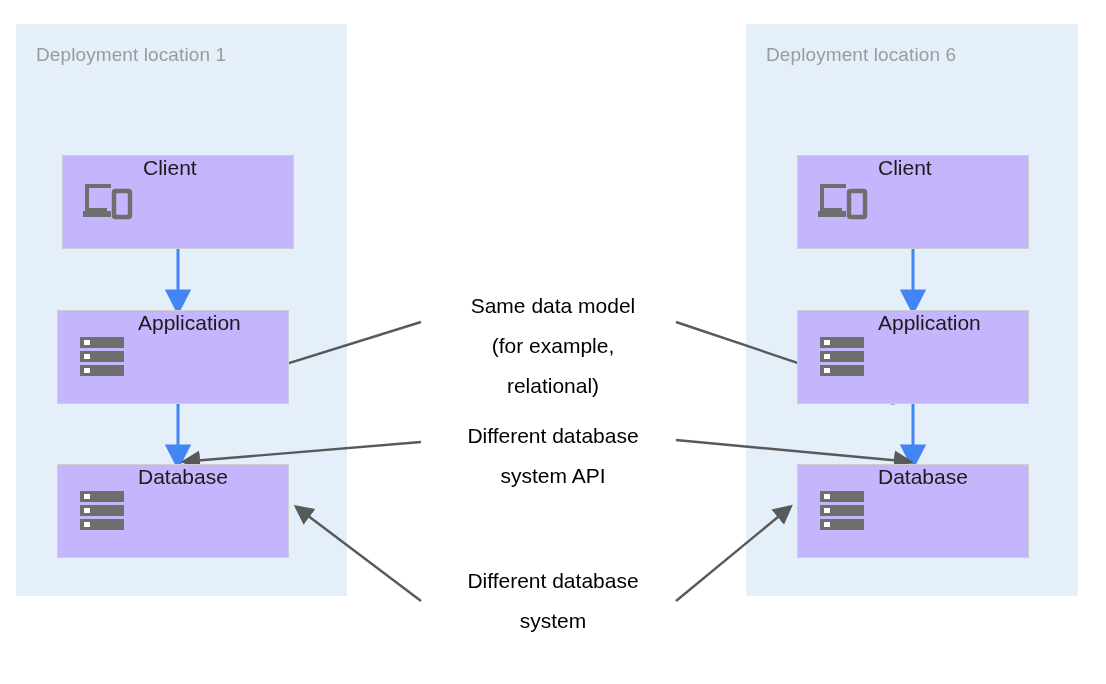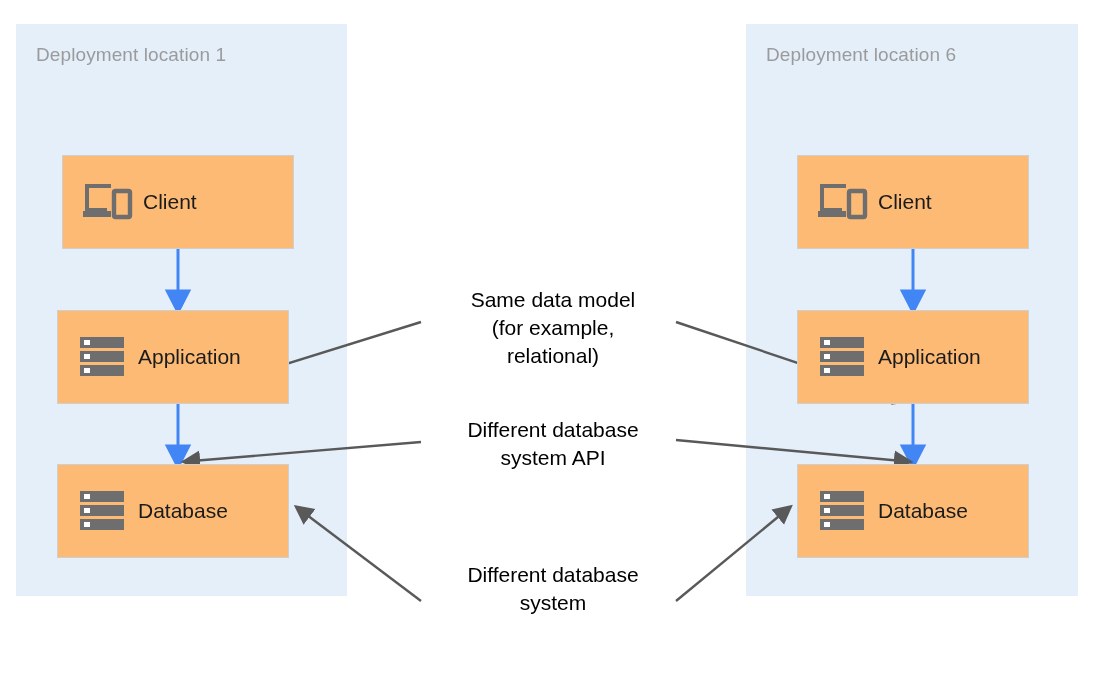--- a/index.html
+++ b/index.html
@@ -32,25 +32,24 @@
     left: 20px;
     top: 20px;
     font-size: 19px;
     color: #9b9b9b;
     letter-spacing: 0.1px;
     white-space: nowrap;
   }
 
   .node {
     position: absolute;
-    background: #fdba74;
+    background: #c4b5fd;
     border: 1px solid #cfcfcf;
     box-sizing: border-box;
     display: flex;
-    align-items: center;
     width: 232px;
     height: 94px;
   }
   .node .node-icon {
     width: 60px;
     min-width: 60px;
     margin-left: 14px;
     display: flex;
     align-items: center;
     justify-content: center;
@@ -69,21 +68,21 @@
   
   #node-client-2 { left: 797px; top: 155px; }
   #node-app-2    { left: 797px; top: 310px; }
   #node-db-2     { left: 797px; top: 464px; }
 
   .annotation {
     position: absolute;
     font-size: 21px;
     color: #000000;
     text-align: center;
-    line-height: 28px;
+    line-height: 40px;
     white-space: pre-line;
     width: 270px;
   }
   #ann-data-model { left: 418px; top: 286px; }
   #ann-db-api     { left: 418px; top: 416px; }
   #ann-db-system  { left: 418px; top: 561px; }
 
   #edges {
     position: absolute;
     left: 0; top: 0;

